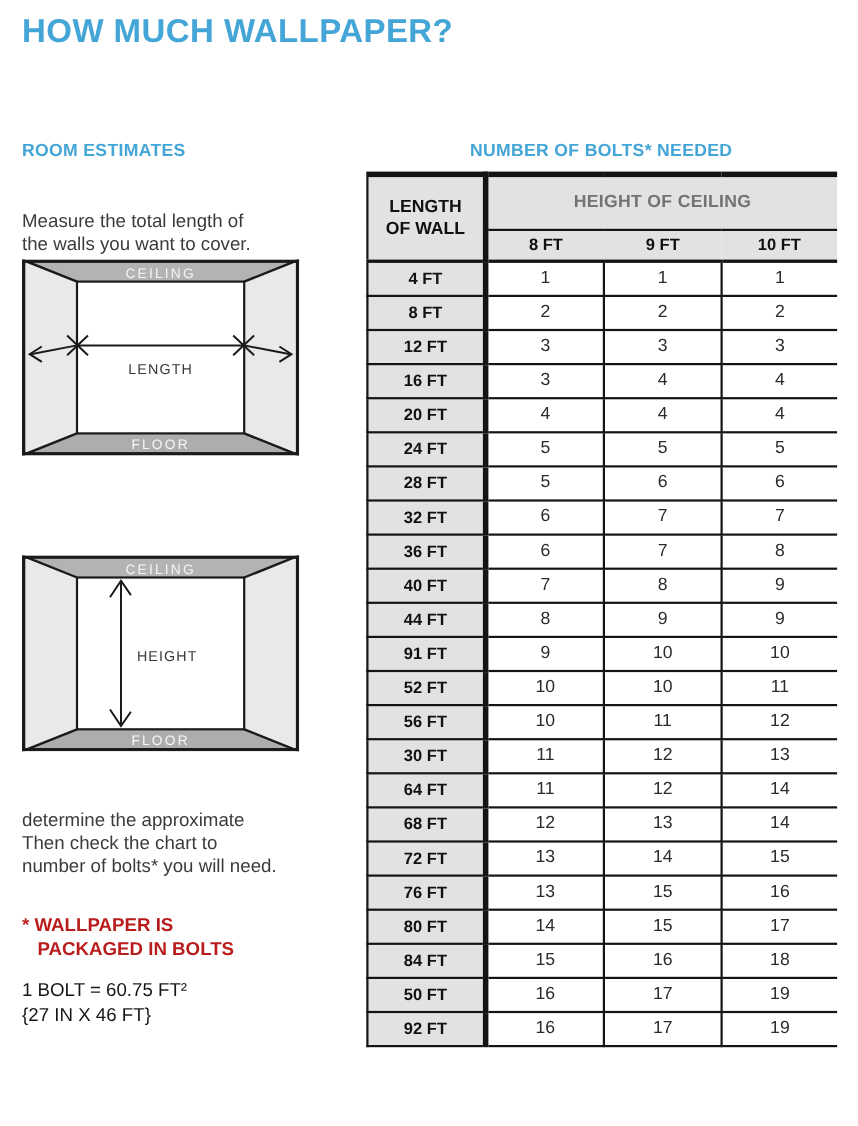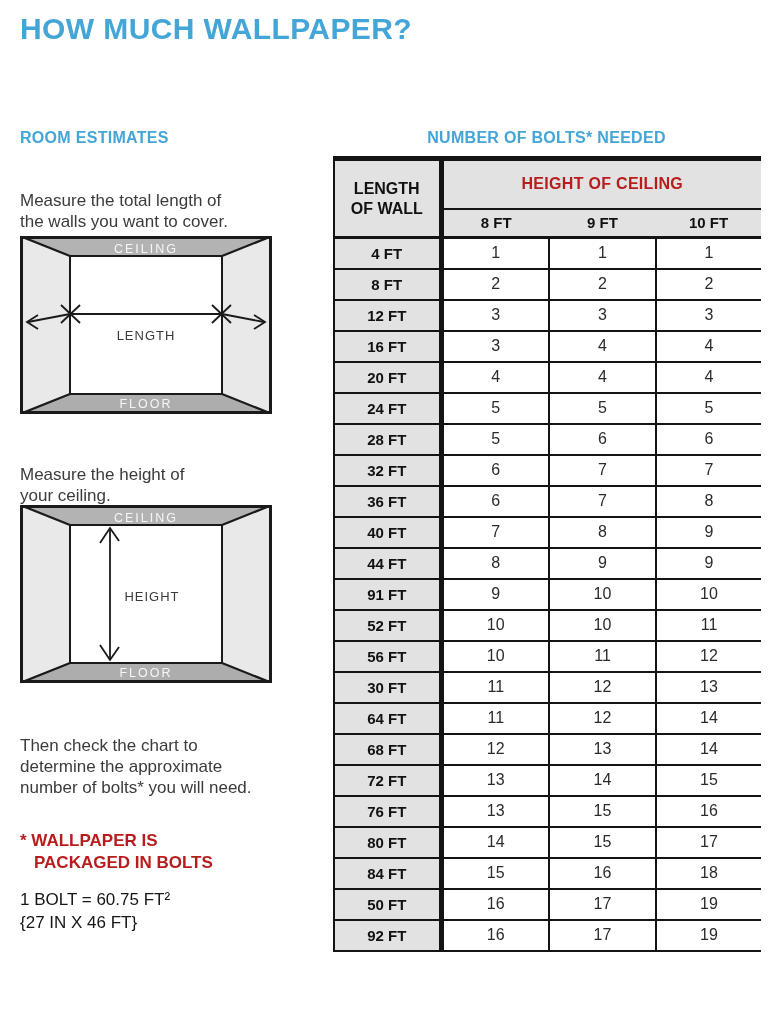--- a/index.html
+++ b/index.html
@@ -55,21 +55,21 @@
     border-top: 5px solid #141414;
     border-left: 2px solid #141414;
     border-right: 5px solid #141414;
     border-bottom: 3px solid #141414;
     font-size: 16px; line-height: 20px; font-weight: bold; color: #111;
   }
   th.group {
     background: #e2e2e2; height: 50px;
     border-top: 5px solid #141414;
     border-bottom: 2px solid #141414;
-    font-size: 16px; font-weight: bold; letter-spacing: 0.3px; color: #b91c1c;
+    font-size: 16px; font-weight: bold; letter-spacing: 0.3px; color: #737373;
   }
   tr.subhead th {
     background: #e2e2e2; height: 29px;
     border-bottom: 3px solid #141414;
     font-size: 15px; font-weight: bold; color: #111;
   }
   tbody th.wall {
     background: #e2e2e2;
     border: 2px solid #141414;
     border-left: 2px solid #141414;
@@ -122,24 +122,20 @@
       <line x1="41" y1="69" x2="60" y2="87"></line>
       <line x1="41" y1="87" x2="60" y2="69"></line>
       <line x1="192" y1="69" x2="211" y2="87"></line>
       <line x1="192" y1="87" x2="211" y2="69"></line>
     </g>
     <text x="126" y="17" text-anchor="middle" class="surface-label">CEILING</text>
     <text x="126" y="172" text-anchor="middle" class="surface-label">FLOOR</text>
     <text x="126" y="104" text-anchor="middle" class="measure-label">LENGTH</text>
   </svg>
 
-  <div class="para para-2">
-    <div>Measure the height of</div>
-    <div>your ceiling.</div>
-  </div>
 
   <svg class="diagram diagram-2" viewBox="0 0 252 178">
     <polygon points="0,0 252,0 202,20 50,20" fill="#b3b3b3"></polygon>
     <polygon points="50,158 202,158 252,178 0,178" fill="#adadad"></polygon>
     <polygon points="0,0 50,20 50,158 0,178" fill="#e9e9e9"></polygon>
     <polygon points="252,0 202,20 202,158 252,178" fill="#e9e9e9"></polygon>
     <rect x="50" y="20" width="152" height="138" fill="#ffffff" stroke="#1a1a1a" stroke-width="2"></rect>
     <line x1="0" y1="0" x2="50" y2="20" stroke="#1a1a1a" stroke-width="2.2"></line>
     <line x1="252" y1="0" x2="202" y2="20" stroke="#1a1a1a" stroke-width="2.2"></line>
     <line x1="0" y1="178" x2="50" y2="158" stroke="#1a1a1a" stroke-width="2.2"></line>
@@ -149,22 +145,22 @@
       <line x1="90" y1="23" x2="90" y2="155"></line>
       <polyline points="80,38 90,23 99,36" fill="none"></polyline>
       <polyline points="80,140 90,155 99,142" fill="none"></polyline>
     </g>
     <text x="126" y="17" text-anchor="middle" class="surface-label">CEILING</text>
     <text x="126" y="172" text-anchor="middle" class="surface-label">FLOOR</text>
     <text x="132" y="96" text-anchor="middle" class="measure-label">HEIGHT</text>
   </svg>
 
   <div class="para para-3">
+    <div>determine the approximate</div>
     <div>Then check the chart to</div>
-    <div>determine the approximate</div>
     <div>number of bolts* you will need.</div>
   </div>
 
   <div class="footnote">
     <div>* WALLPAPER IS</div>
     <div class="indent">PACKAGED IN BOLTS</div>
   </div>
 
   <div class="bolt-info">
     <div>1 BOLT = 60.75 FT²</div>

